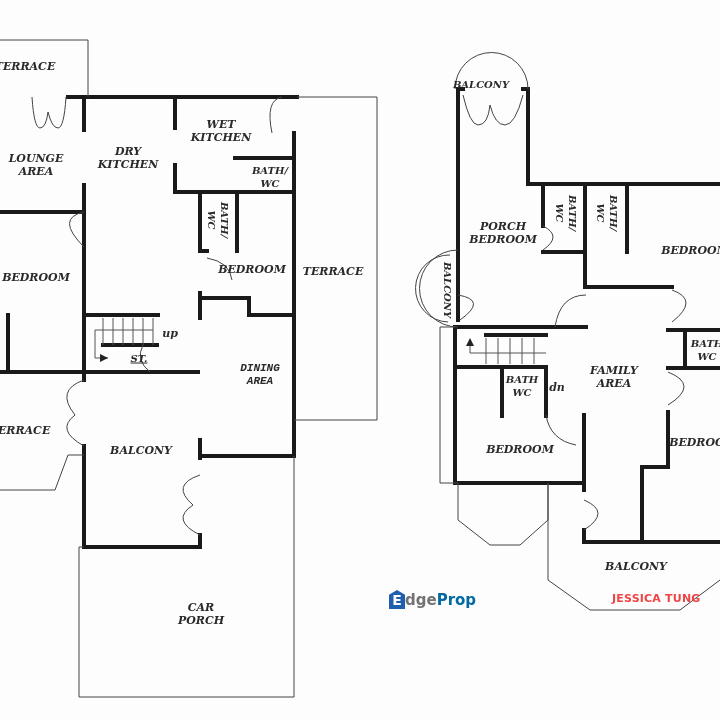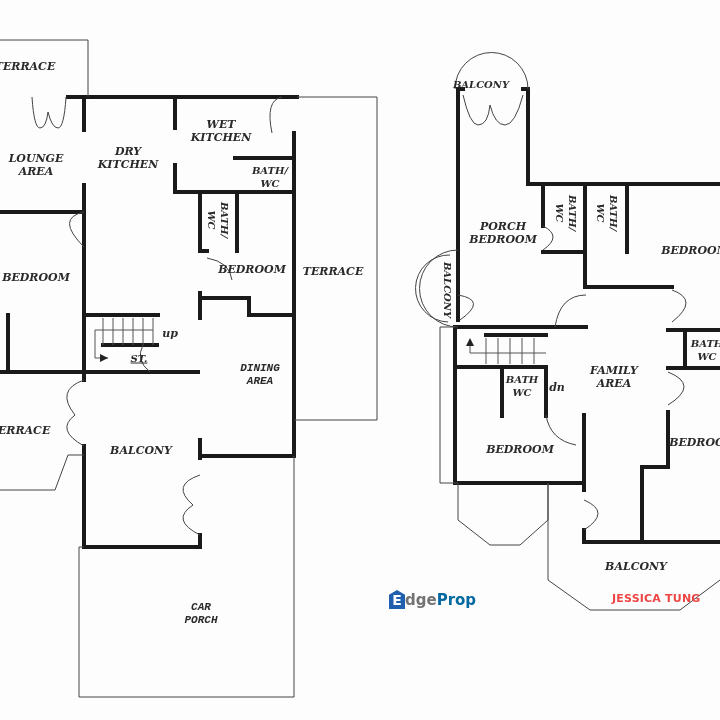--- a/index.html
+++ b/index.html
@@ -142,21 +142,21 @@
 WC</div>
   <div class="lbl" style="left:36px;top:277px;">BEDROOM</div>
   <div class="lbl" style="left:252px;top:269px;">BEDROOM</div>
   <div class="lbl" style="left:333px;top:271px;">TERRACE</div>
   <div class="lbl" style="left:170px;top:333px;">up</div>
   <div class="lbl small" style="left:139px;top:358px;text-decoration:underline;">ST.</div>
   <div class="lbl" style="left:260px;top:375px;font-family:Liberation Mono, monospace;">DINING
 AREA</div>
   <div class="lbl" style="left:20px;top:430px;">TERRACE</div>
   <div class="lbl" style="left:141px;top:450px;">BALCONY</div>
-  <div class="lbl" style="left:201px;top:614px;font-family:Liberation Mono, monospace;">CAR
+  <div class="lbl" style="left:201px;top:614px;">CAR
 PORCH</div>
 
   <div class="lbl small" style="left:481px;top:84px;">BALCONY</div>
   <div class="lbl" style="left:503px;top:233px;">PORCH
 BEDROOM</div>
   <div class="lbl small v" style="left:566px;top:213px;">BATH/
 WC</div>
   <div class="lbl small v" style="left:607px;top:213px;">BATH/
 WC</div>
   <div class="lbl" style="left:695px;top:250px;">BEDROOM</div>

